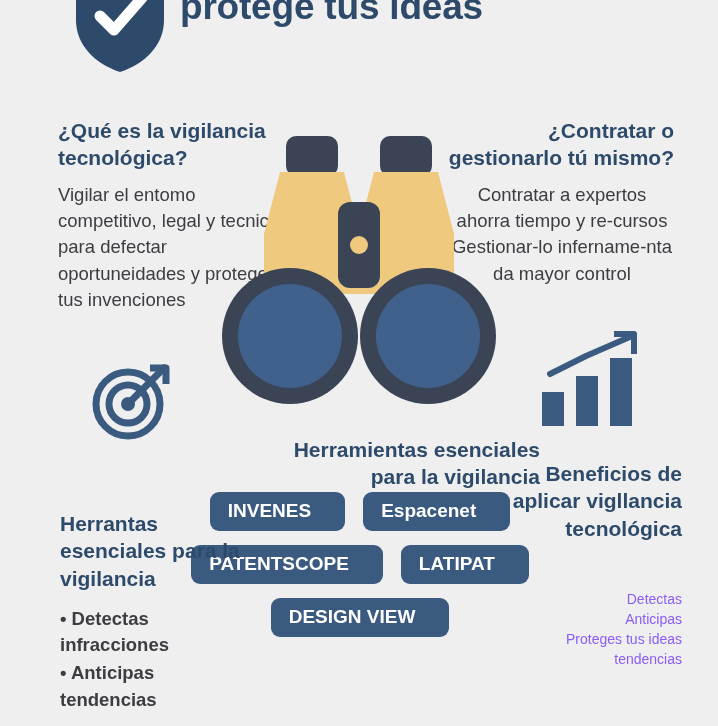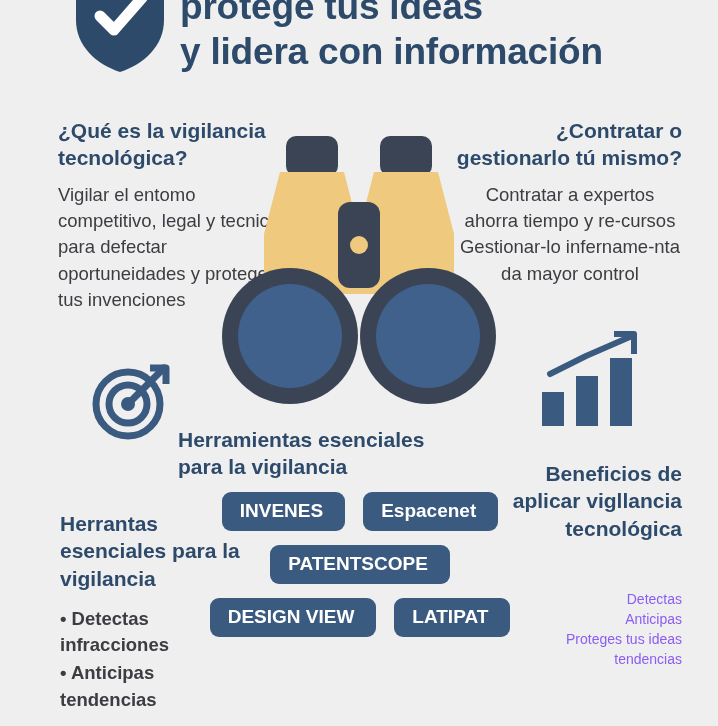--- a/index.html
+++ b/index.html
@@ -51,21 +51,21 @@
 
   
   .col-left {
     position: absolute;
     left: 58px;
     top: 106px;
     width: 232px;
   }
   .col-right {
     position: absolute;
-    right: 36px;
+    right: 44px;
     top: 106px;
     width: 232px;
     text-align: right;
   }
   .col-title {
     color: #2d4a6b;
     font-size: 21px;
     font-weight: bold;
     line-height: 1.28;
     margin: 12px 0 10px 0;
@@ -101,23 +101,23 @@
     right: 62px;
     top: 330px;
     width: 120px;
     height: 100px;
   }
 
   
   .tools-heading {
     position: absolute;
     left: 178px;
-    top: 426px;
+    top: 436px;
     width: 362px;
-    text-align: left;
+    text-align: right;
     color: #2d4a6b;
     font-size: 21px;
     font-weight: bold;
     line-height: 1.3;
   }
 
   
   .chips {
     position: absolute;
     left: 186px;
@@ -126,21 +126,21 @@
     display: flex;
     flex-wrap: wrap;
     justify-content: center;
     gap: 14px 18px;
   }
   .chip {
     background: #3a5a80;
     color: #ffffff;
     font-size: 19px;
     font-weight: bold;
-    padding: 9px 22px 10px 18px;
+    padding: 9px 34px 10px 18px;
     border-radius: 9px;
     white-space: nowrap;
     line-height: 1.05;
   }
 
   
   .bl-block {
     position: absolute;
     left: 60px;
     top: 510px;
@@ -189,21 +189,20 @@
 
   <div class="header">
     <div class="shield-wrap">
       <svg viewBox="0 0 96 116" width="96" height="116" aria-hidden="true">
         <path d="M48 2 L92 18 V62 C92 88 72 106 48 114 C24 106 4 88 4 62 V18 Z" fill="#2d4a6b"></path>
         <path d="M28 58 L42 72 L70 40" stroke="#ffffff" stroke-width="11" fill="none" stroke-linecap="round" stroke-linejoin="round"></path>
       </svg>
     </div>
     <div class="header-text">
       <span>protege tus ideas</span>
-      <span class="header-line2">y lidera con información</span>
     </div>
   </div>
 
   <div class="col-left">
     <div class="col-title">¿Qué es la vigilancia tecnológica?</div>
     <div class="col-body">Vigilar el entomo competitivo, legal y tecnico para defectar oportuneidades y proteger tus invenciones</div>
   </div>
 
   <div class="col-right">
     <div class="col-title">¿Contratar o gestionarlo tú mismo?</div>
@@ -251,22 +250,22 @@
 
   <div class="tools-heading">
     <div>Herramientas esenciales</div>
     <div>para la vigilancia</div>
   </div>
 
   <div class="chips">
     <div class="chip">INVENES</div>
     <div class="chip">Espacenet</div>
     <div class="chip">PATENTSCOPE</div>
+    <div class="chip">LATIPAT</div>
     <div class="chip">DESIGN VIEW</div>
-    <div class="chip">LATIPAT</div>
   </div>
 
   <div class="bl-block">
     <div class="bl-title">Herrantas esenciales para la vigilancia</div>
     <div class="bl-list">
       <div class="bullet-item">• Detectas infracciones</div>
       <div class="bullet-item">• Anticipas tendencias</div>
     </div>
   </div>
 

